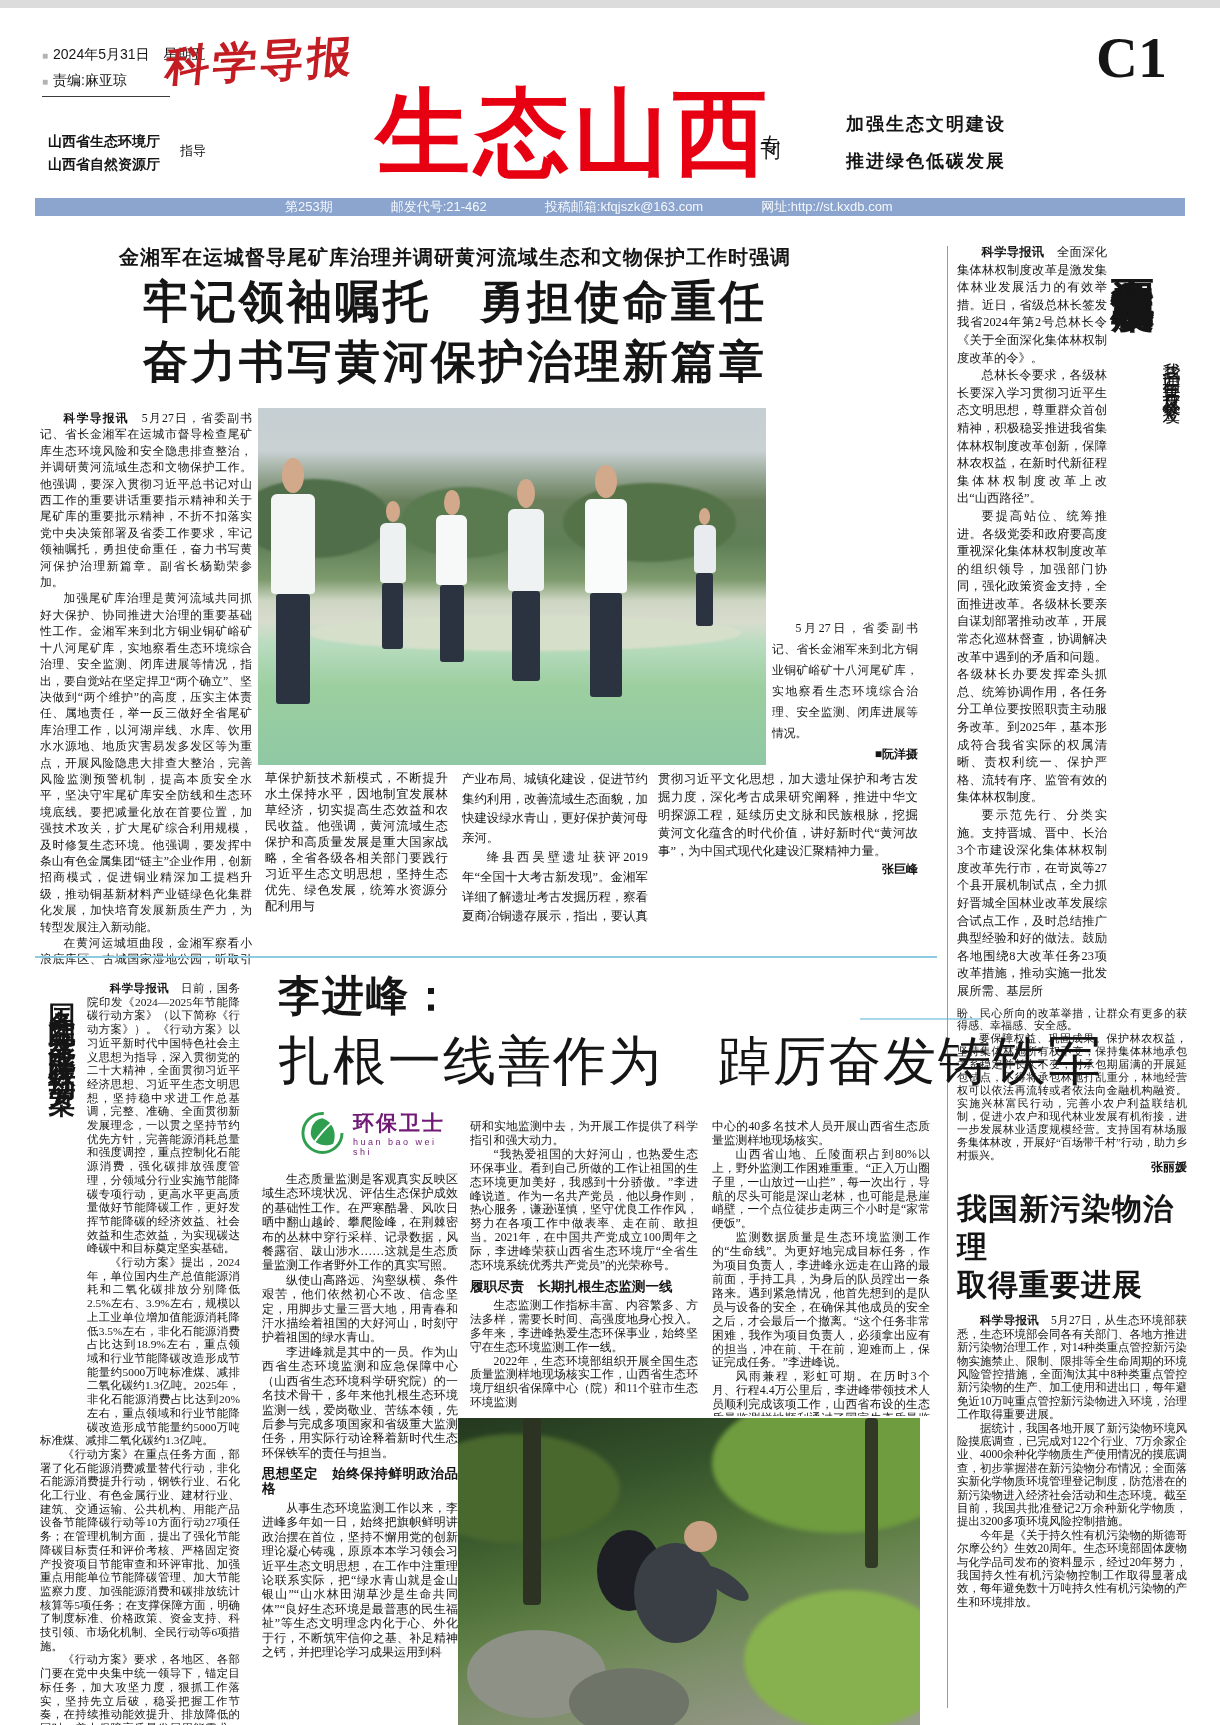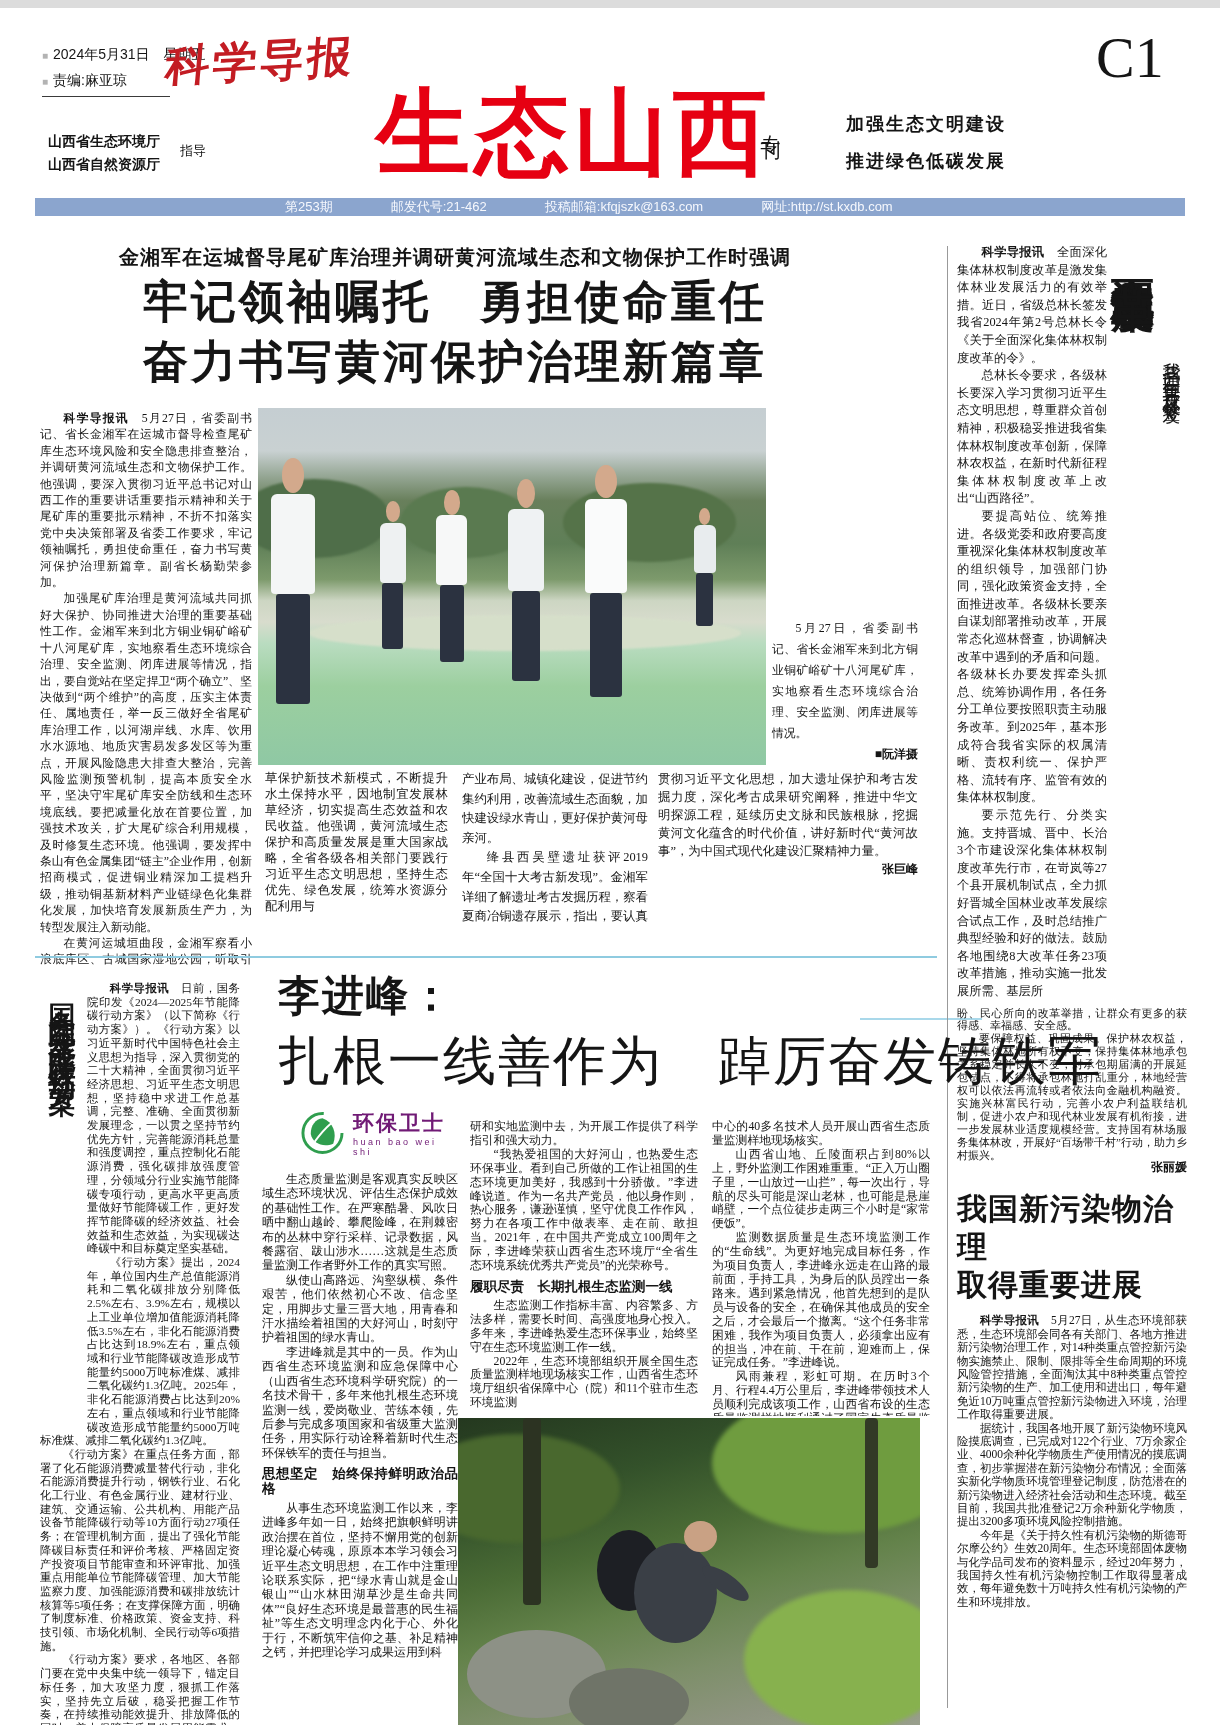--- a/index.html
+++ b/index.html
@@ -11,21 +11,21 @@
   .date-block{left:42px;top:34px;font-size:14px;line-height:24px;}
   .sq{color:#b3b3b3;font-size:10px;margin-right:5px;}
   .date-rule{left:42px;top:88px;width:128px;height:1px;background:#3a3a3a;}
   .masthead{left:166px;top:24px;font-size:44px;font-weight:900;color:#c31c23;
             transform:skewX(-8deg) rotate(-3deg);letter-spacing:3px;}
   .orgs{left:48px;top:122px;font-weight:700;font-size:14px;line-height:23px;}
   .zhidao{left:180px;top:134px;font-size:13px;}
   .big-title{left:376px;top:62px;font-size:94px;font-weight:900;color:#e60012;letter-spacing:5px;}
   .zhuankan{left:758px;top:110px;writing-mode:vertical-rl;font-size:20px;letter-spacing:7px;}
   .slogan{left:846px;top:98px;font-size:18px;line-height:37px;font-weight:600;letter-spacing:2px;}
-  .page-num{left:1096px;top:16px;font-size:58px;font-weight:400;}
+  .page-num{left:1096px;top:16px;font-size:58px;font-weight:700;}
   .info-bar{left:35px;top:190px;width:1150px;height:18px;background:#8ba5ce;color:#f6f8fd;
             font-size:13px;display:flex;align-items:center;box-sizing:border-box;
             padding-left:250px;gap:58px;}
   
   .rule-1{left:35px;top:948px;width:902px;height:2px;background:#8fcbe0;}
   .rule-2{left:860px;top:1010px;width:122px;height:2px;background:#a9d8ea;}
   .vdiv{left:947px;top:238px;width:1px;height:1462px;background:#999;}
   
   .kicker{left:35px;top:236px;width:840px;text-align:center;font-weight:600;font-size:20px;letter-spacing:1px;}
   .main-headline{left:35px;top:264px;width:840px;text-align:center;font-weight:900;

